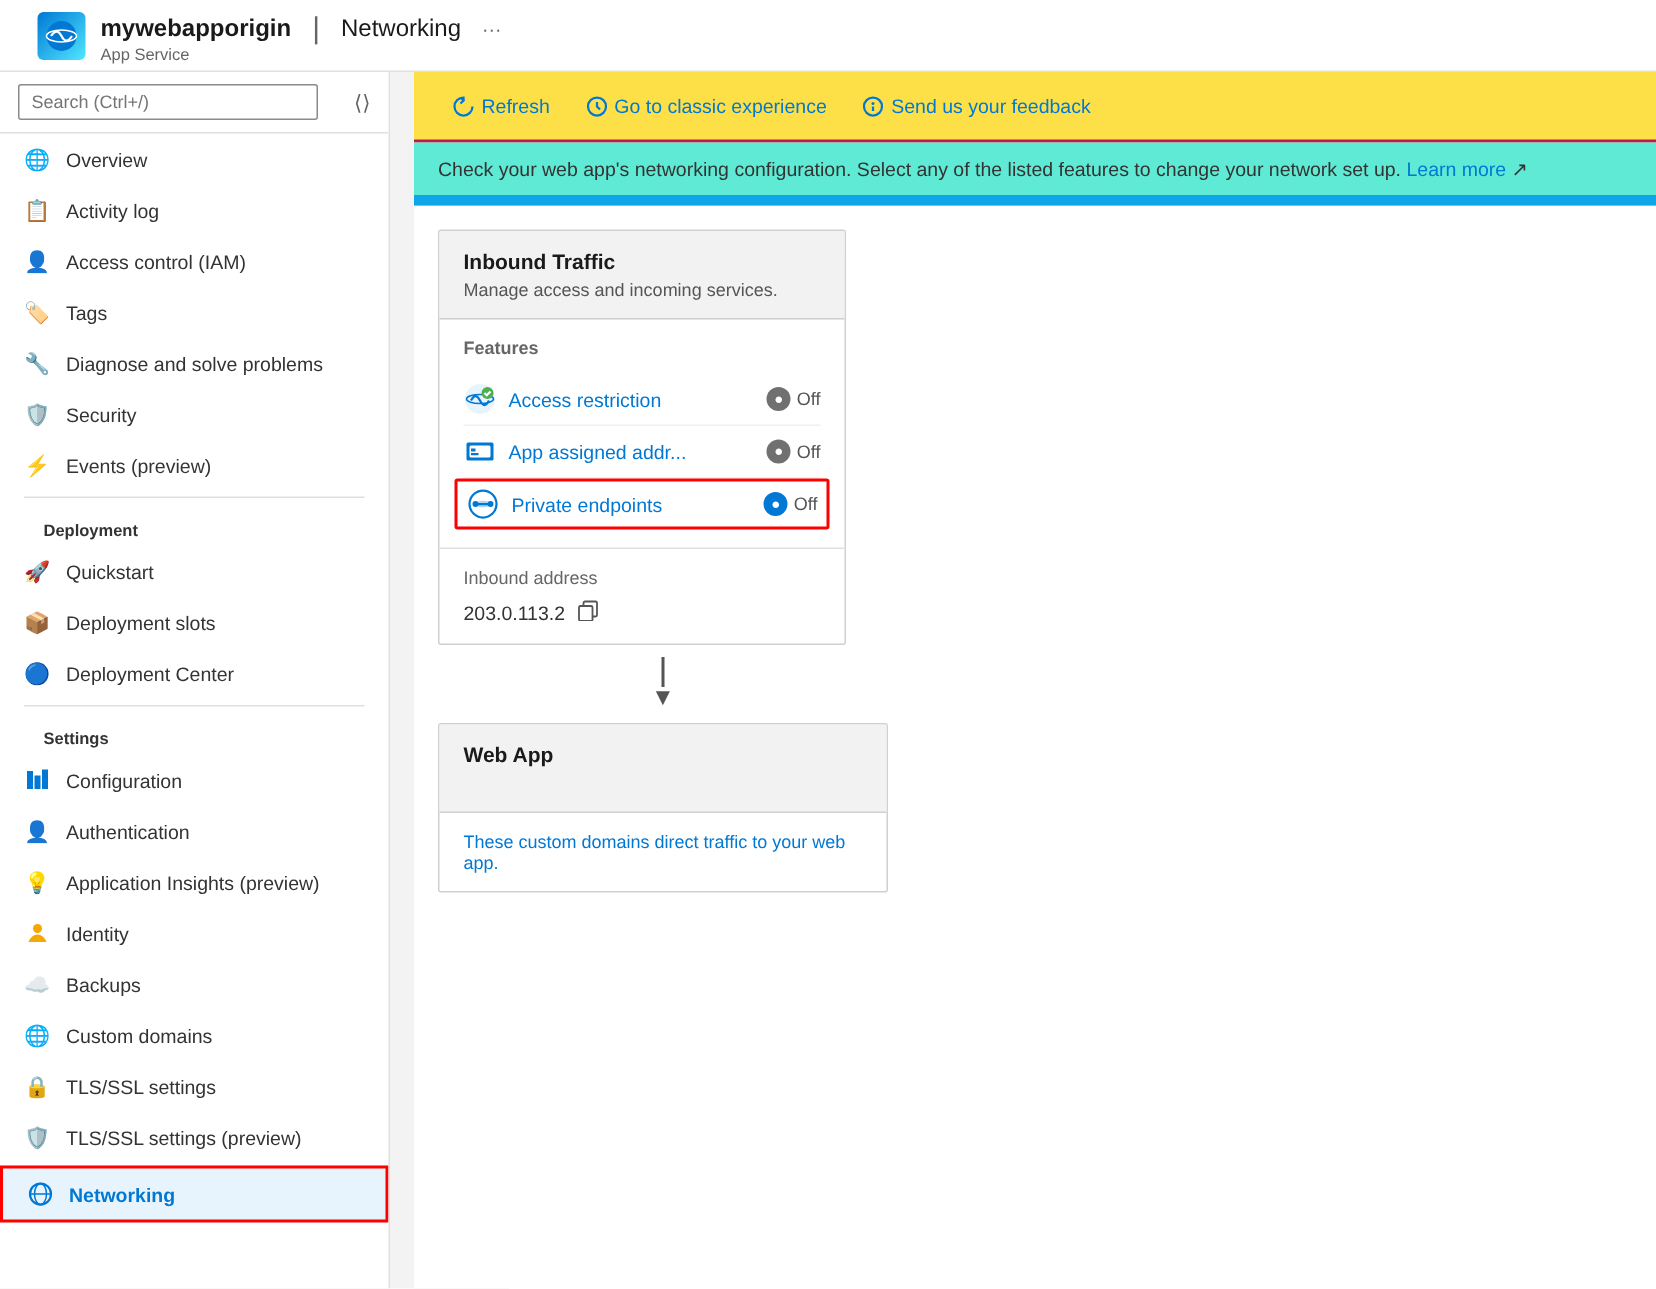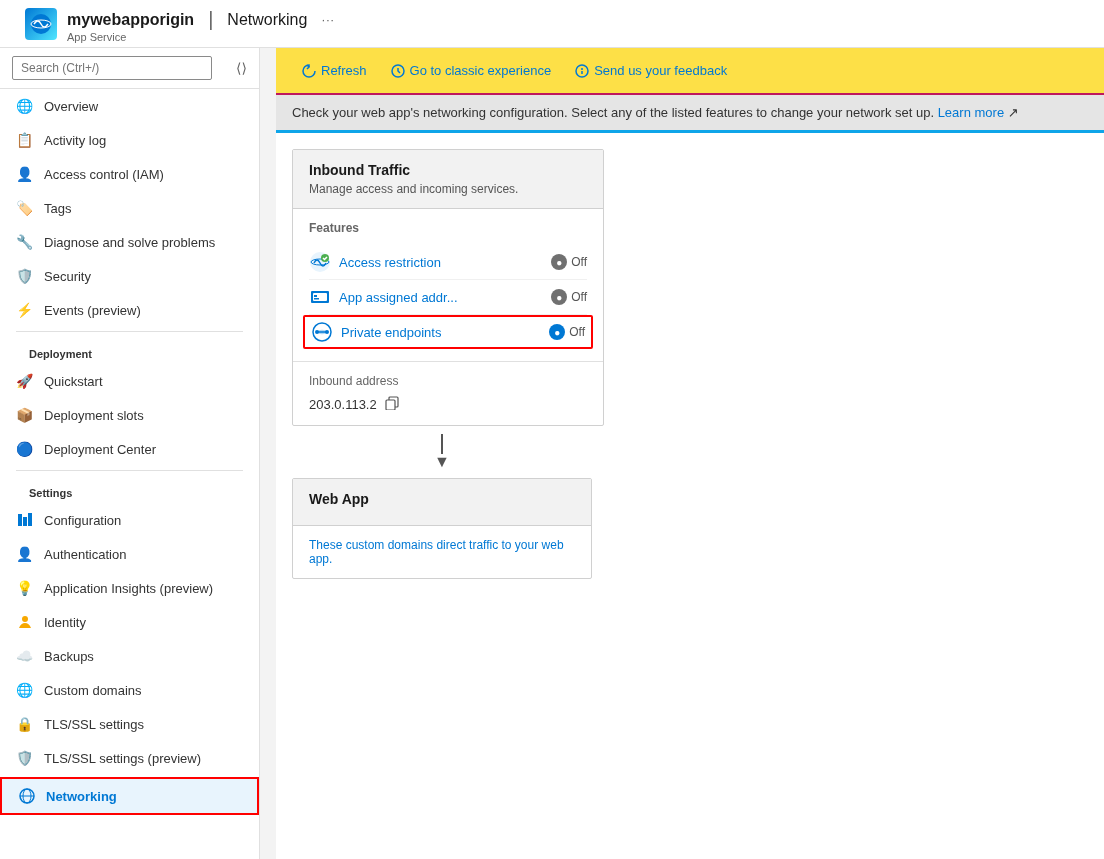--- a/index.html
+++ b/index.html
@@ -126,36 +126,36 @@
       background: none;
       border: none;
       border-radius: 2px;
     }
 
     
     .info-bar {
       padding: 10px 16px;
       font-size: 13px;
       color: #333;
-      background: #e5e5e5;
-      border-bottom: 3px solid #0ea5e9;
+      background: #5eead4;
+      border-bottom: 7px solid #0ea5e9;
     }
     .info-bar a { color: #0078d4; text-decoration: none; }
 
     
     .cards-area {
       padding: 16px;
       display: flex;
       flex-direction: column;
       align-items: flex-start;
       gap: 0;
     }
 
     .traffic-card {
-      width: 312px;
+      width: 272px;
       border: 1px solid #d0d0d0;
       border-radius: 2px;
       background: #fff;
     }
 
     .card-header {
       background: #f2f2f2;
       padding: 12px 16px;
       border-bottom: 1px solid #d0d0d0;
     }
@@ -275,21 +275,21 @@
       border-radius: 2px;
       background: #fff;
     }
     .webapp-card-body {
       padding: 12px 16px;
     }
     .webapp-title {
       font-size: 14px;
       font-weight: 700;
       color: #1a1a1a;
-      margin-bottom: 6px;
+      margin-bottom: 18px;
     }
     .webapp-desc {
       font-size: 12px;
       color: #0078d4;
     }
   </style>
 </head>
 <body>
 
 <div class="top-header">

